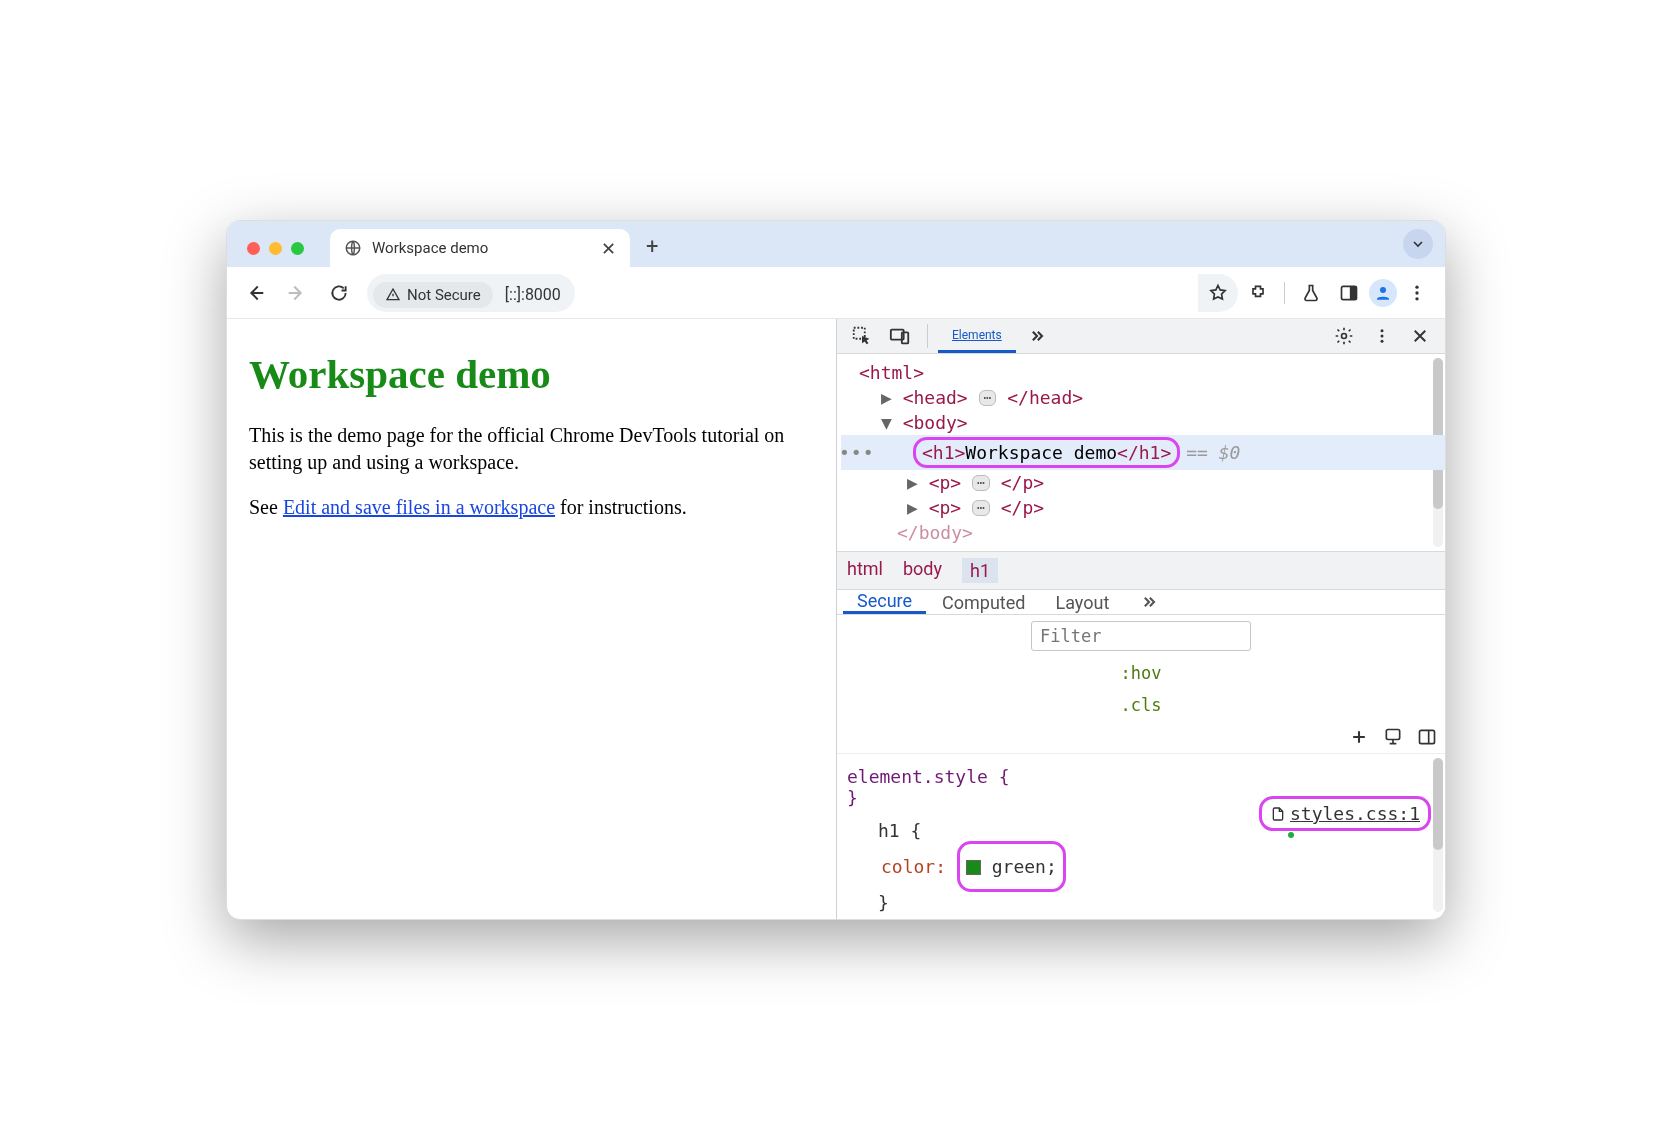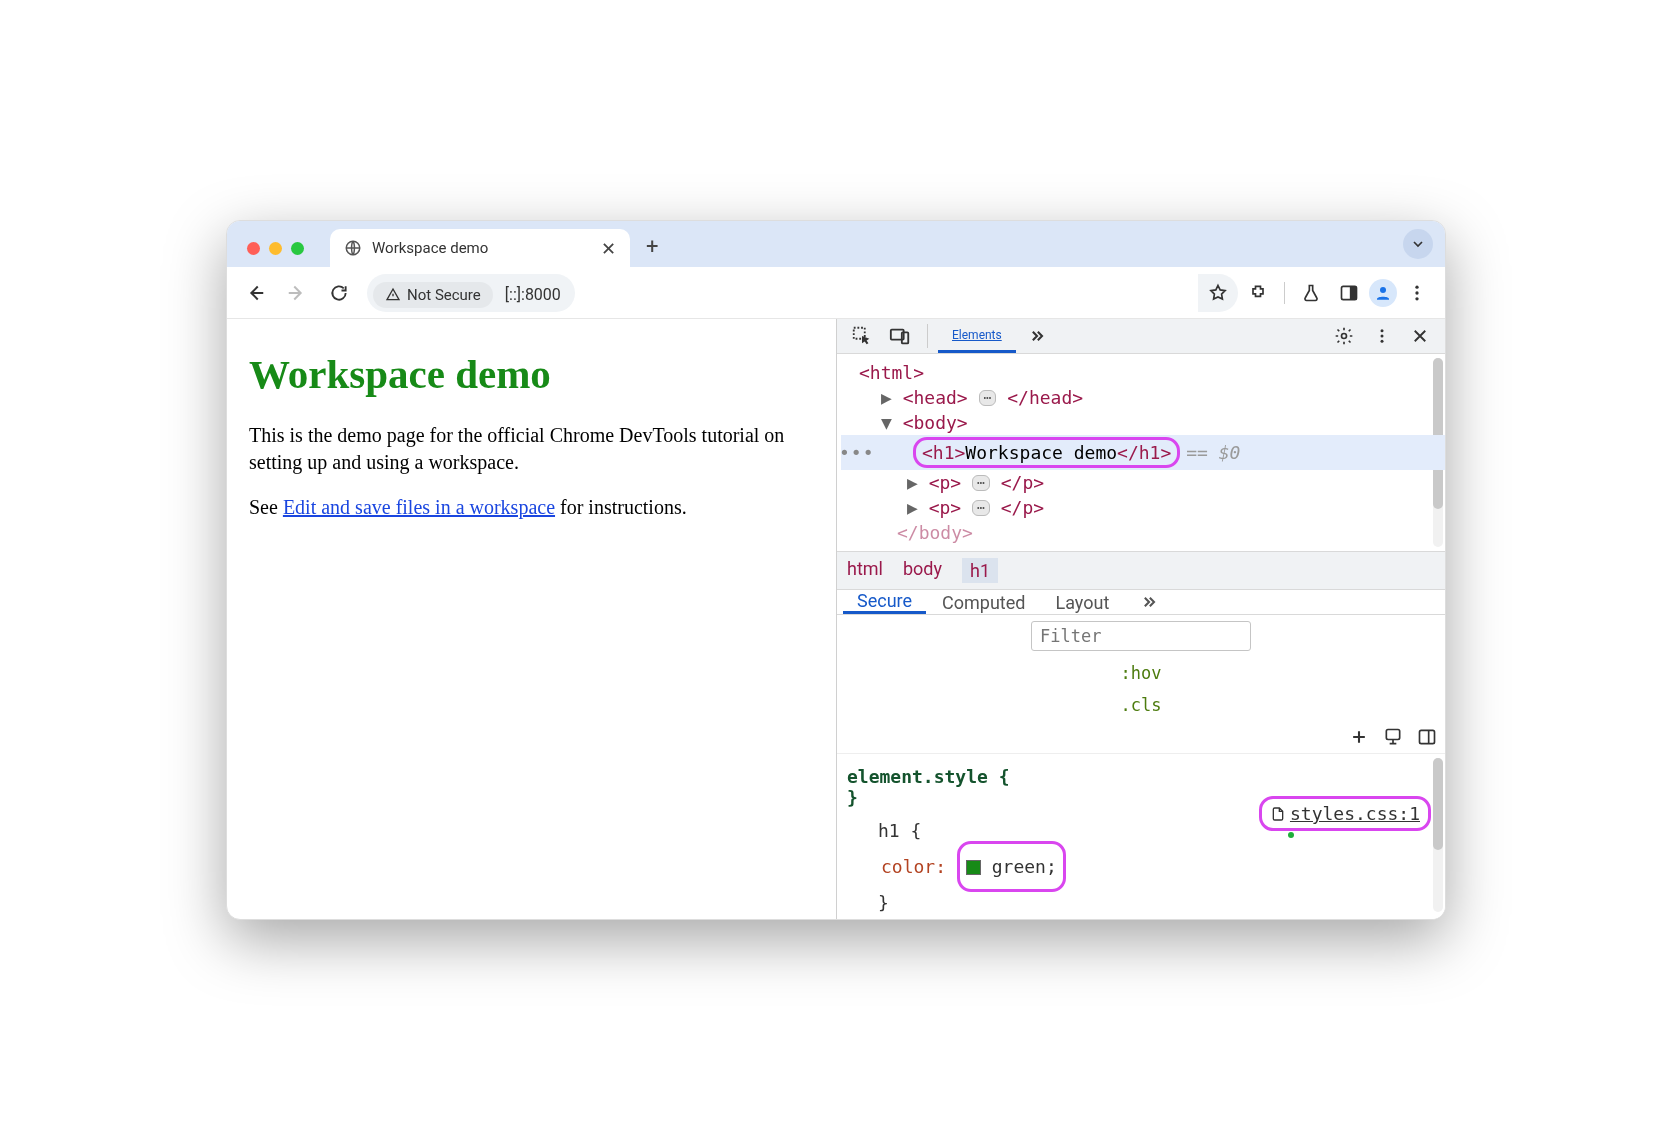--- a/index.html
+++ b/index.html
@@ -311,21 +311,21 @@
     font-family: Menlo, Monaco, Consolas, monospace;
     font-size: 18px;
     padding: 6px 10px 12px 10px;
     position:relative;
     flex:1;
   }
   .css-rules .rule { margin-top: 6px; }
   .css-rules .sel { color:#333;margin-left:31px; }
   .css-rules .prop { color:#b34423; margin-left: 34px;}
   .css-rules .val { color:#333; }
-  .css-rules .gray { color:#14532d;font-weight:bold; }
+  .css-rules .gray { color:#701a75; }
   .swatch {
     display:inline-block;
     width:15px; height:15px;
     background:#178a17;
     border:1px solid #666;
     vertical-align:-2px;
   }
   .source-link {
     position:absolute;
     right: 14px;

